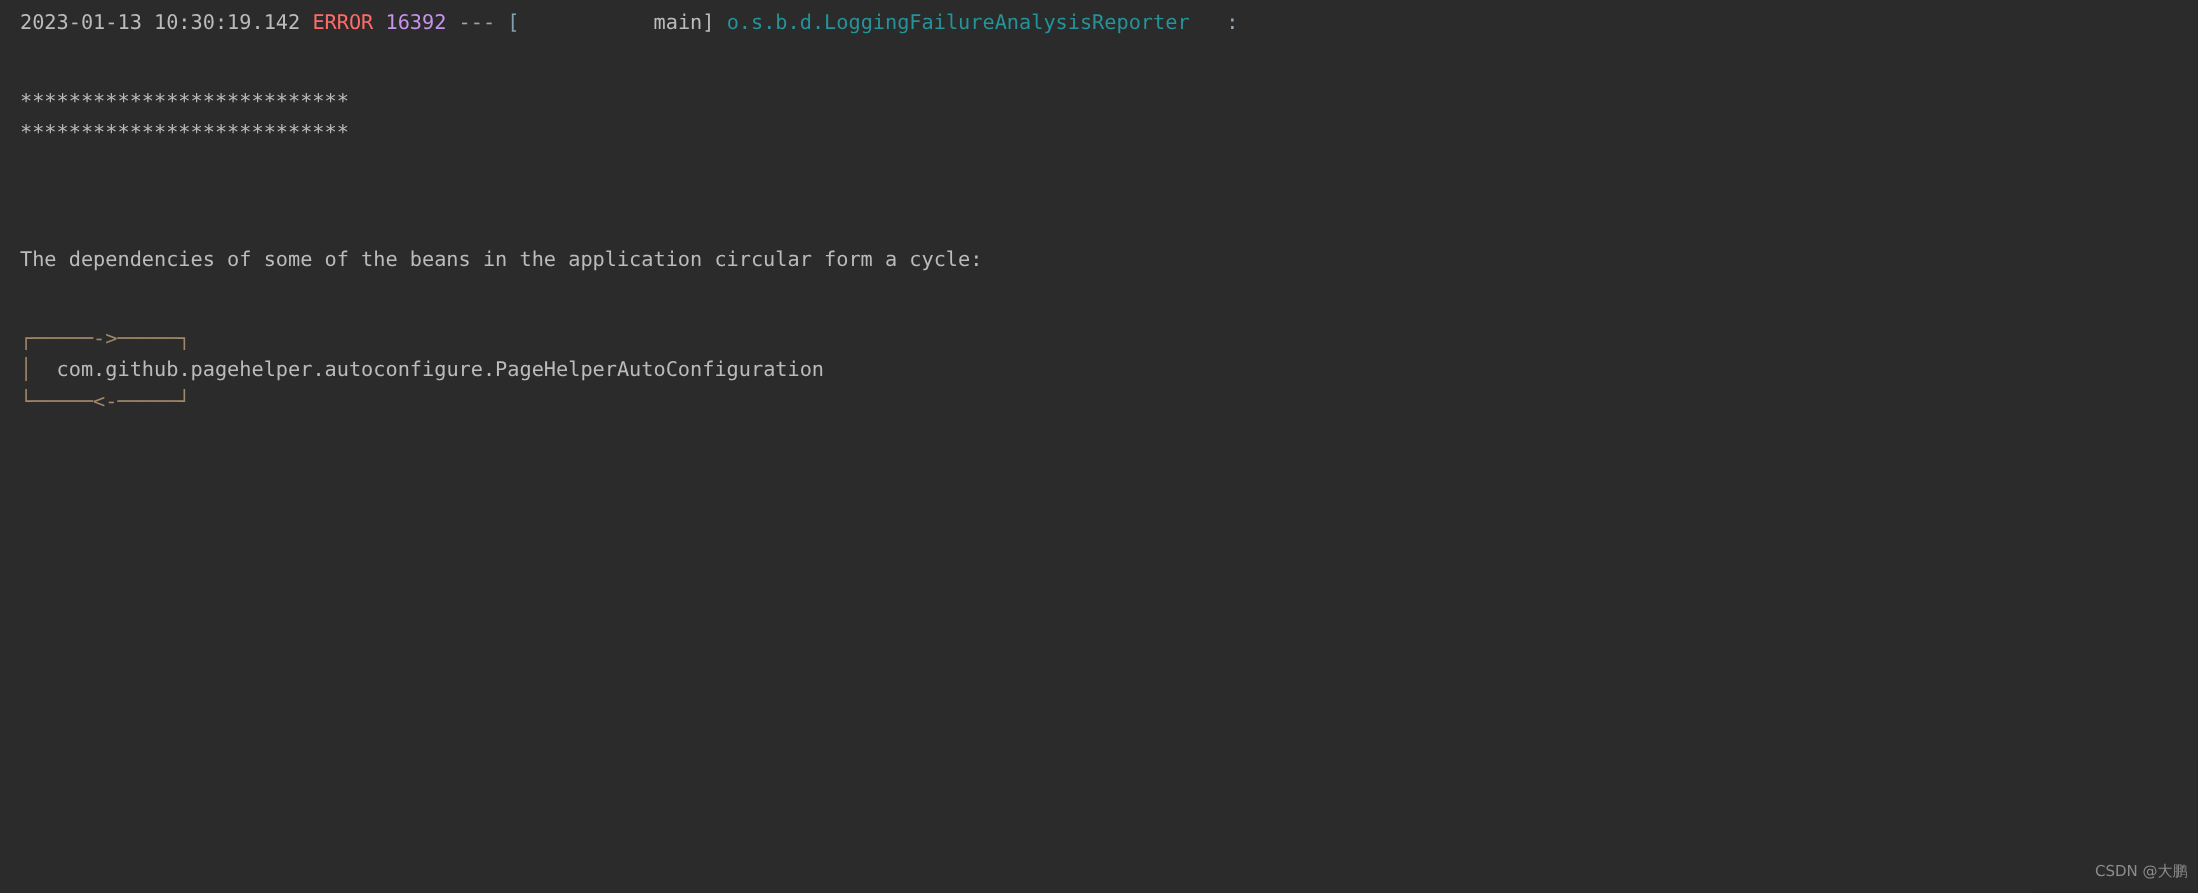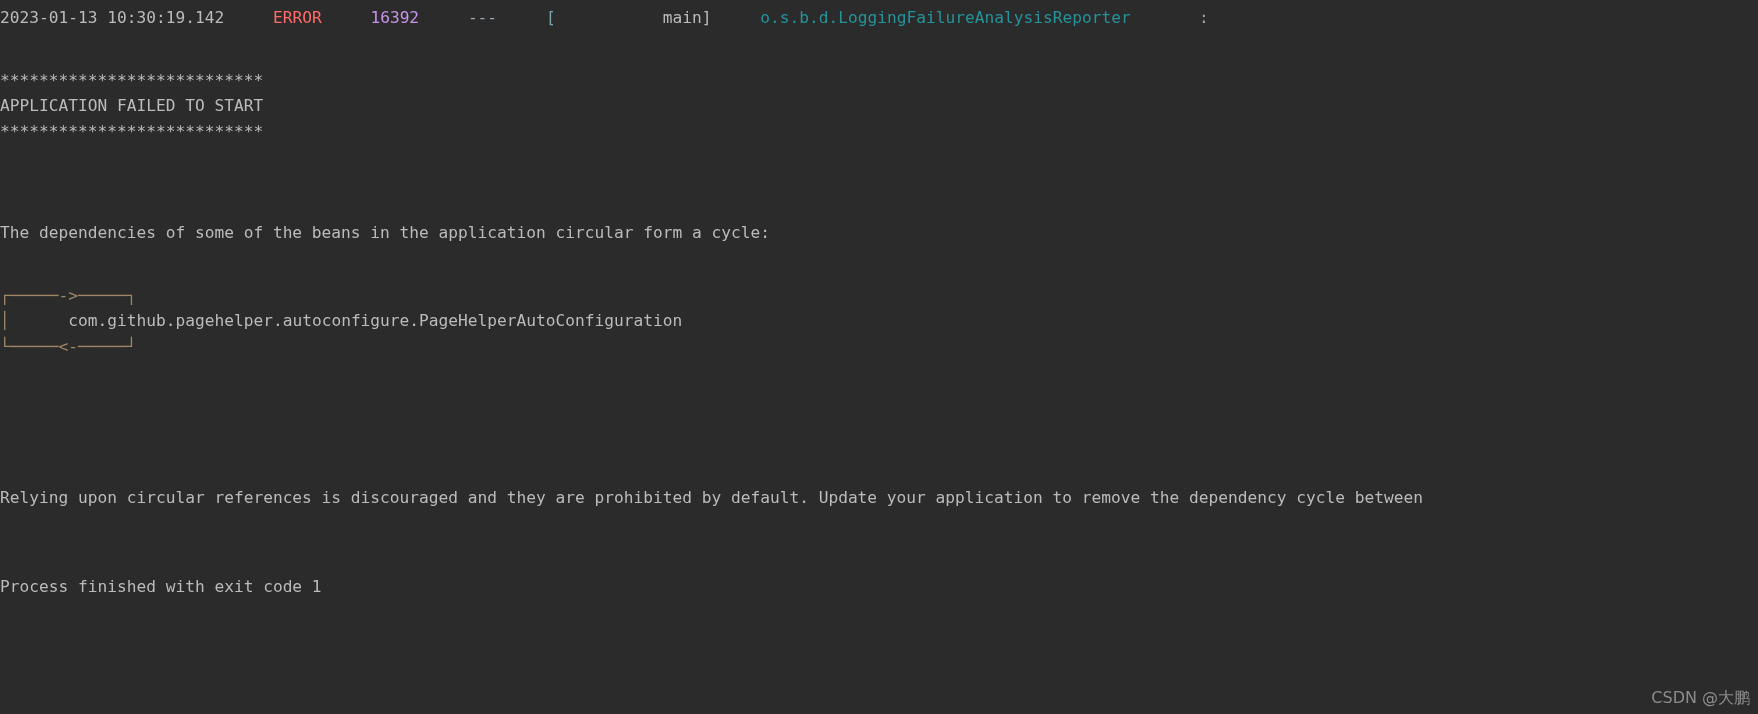--- a/index.html
+++ b/index.html
@@ -12,63 +12,62 @@
     width: 1758px;
     height: 714px;
     background: #2b2b2b;
     overflow: hidden;
     font-family: "DejaVu Sans Mono", "Liberation Mono", monospace;
     font-size: 16.2px;
     line-height: 25.3px;
     letter-spacing: 0px;
     color: #a9b7c6;
     box-sizing: border-box;
-    padding: 5px 0 0 0;
+    padding: 5px 0 0 16px;
   }
   .line {
     white-space: pre;
     height: 25.3px;
     color: #bbbbbb;
   }
   .blank { height: 25.3px; }
   .half { height: 12.6px; }
 
   .c-ts      { color: #bbbbbb; }
   .c-error   { color: #ff6b68; }
   .c-pid     { color: #c792ea; }
   .c-dashes  { color: #9aa7b0; }
   .c-bracket { color: #7fa0ad; }
   .c-thread  { color: #bbbbbb; }
   .c-logger  { color: #24939a; }
   .c-colon   { color: #9aa7b0; }
-  .c-plain   { color: #bbbbbb; margin-left: 39px; }
+  .c-plain   { color: #bbbbbb; }
   .c-box     { color: #a08868; }
 
   #watermark {
     position: absolute;
     right: 8px;
     bottom: 4px;
     font-family: "DejaVu Sans", "Liberation Sans", sans-serif;
-    font-size: 16px;
+    font-size: 12px;
     color: #8c8c8c;
     white-space: pre;
   }
 </style>
 </head>
 <body>
 
 <div id="console">
 
   <div class="line"><span class="c-ts">2023-01-13 10:30:19.142</span><span class="c-plain"> </span><span class="c-error">ERROR</span><span class="c-plain"> </span><span class="c-pid">16392</span><span class="c-plain"> </span><span class="c-dashes">---</span><span class="c-plain"> </span><span class="c-bracket">[</span><span class="c-thread">           main]</span><span class="c-plain"> </span><span class="c-logger">o.s.b.d.LoggingFailureAnalysisReporter</span><span class="c-plain">   </span><span class="c-colon">:</span></div>
 
   <div class="blank"></div>
   <div class="half"></div>
 
   <div class="line">***************************</div>
-  <div class="line">APPLICATION FAILED TO START</div>
   <div class="line">***************************</div>
 
   <div class="blank"></div>
   <div class="half"></div>
 
 
   <div class="blank"></div>
   <div class="half"></div>
 
   <div class="line">The dependencies of some of the beans in the application circular form a cycle:</div>
@@ -82,22 +81,20 @@
 
   <div class="blank"></div>
   <div class="blank"></div>
   <div class="blank"></div>
   <div class="half"></div>
 
 
   <div class="blank"></div>
   <div class="half"></div>
 
-  <div class="line">Relying upon circular references is discouraged and they are prohibited by default. Update your application to remove the dependency cycle between</div>
 
   <div class="blank"></div>
   <div class="blank"></div>
   <div class="half"></div>
 
-  <div class="line">Process finished with exit code 1</div>
 
   <div id="watermark">CSDN @大鹏</div>
 </div>
 
 </body></html>

